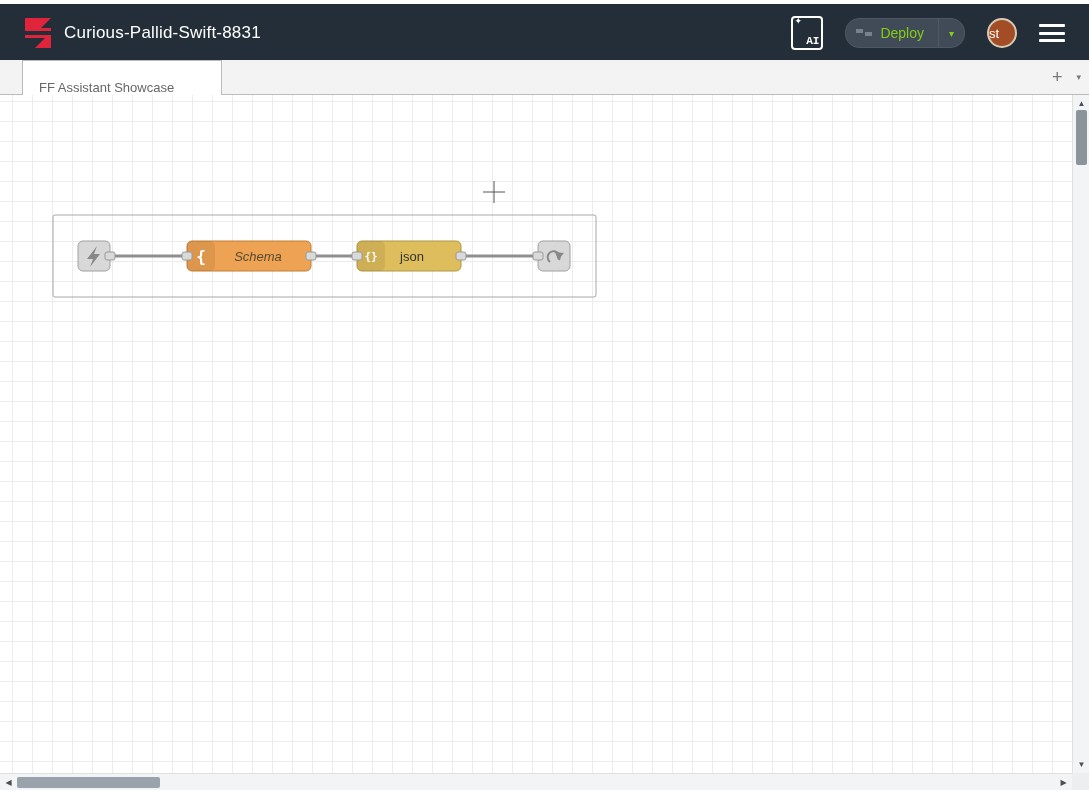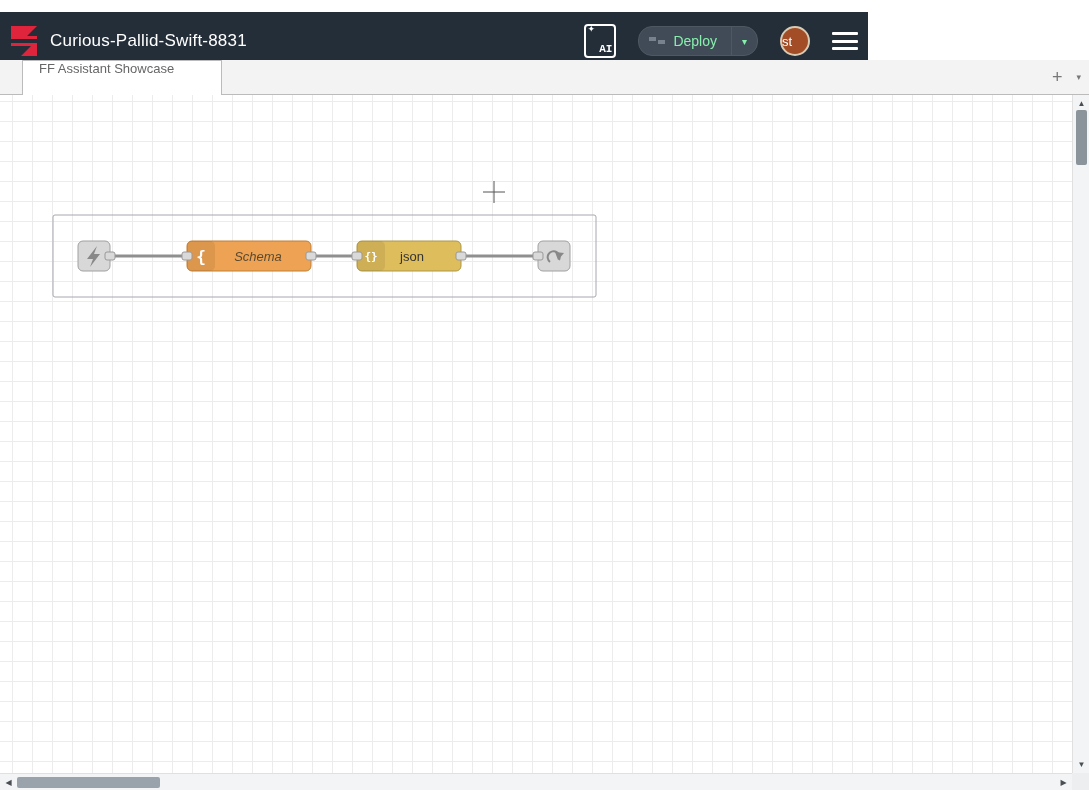--- a/index.html
+++ b/index.html
@@ -3,37 +3,37 @@
 <meta charset="utf-8">
 <style>
   :root{
     --header_bg:#242e39;
     --accent_red:#d3223c;
   }
   *{box-sizing:border-box;margin:0;padding:0;}
   html,body{width:1089px;height:790px;overflow:hidden;font-family:"Liberation Sans",sans-serif;background:#fff;}
   
   .header{
-    position:absolute;left:0;top:12px;width:868px;height:60px;
+    position:absolute;left:0;top:4px;width:1089px;height:60px;
     background:var(--header_bg,#242e39);
     border-bottom:2px solid var(--accent_red,#d3223c);
-    display:flex;align-items:center;padding:0 10px;
+    display:flex;align-items:center;padding:0 24px;
   }
   .logo{width:28px;height:32px;margin-right:12px;flex:0 0 auto;}
   .app-title{color:#fff;font-size:17px;font-weight:400;letter-spacing:.2px;}
   .header-right{margin-left:auto;display:flex;align-items:center;gap:22px;}
   .ai-btn{
     position:relative;width:32px;height:34px;border:2px solid #fff;border-radius:4px;
     color:#fff;cursor:pointer;
   }
   .ai-btn .sparkle{position:absolute;left:1px;top:-1px;font-size:9px;line-height:9px;}
   .ai-btn .ai-label{position:absolute;right:2px;bottom:1px;font-size:11px;font-weight:bold;font-family:Liberation Mono, monospace;}
   .deploy-btn{
     display:flex;align-items:center;height:30px;background:#414b57;border:1px solid #4d5863;
-    border-radius:14px;color:#86efac;font-size:14px;overflow:hidden;justify-content:space-between;
+    border-radius:14px;color:#84cc16;font-size:14px;overflow:hidden;justify-content:space-between;
   }
   .deploy-main{display:flex;align-items:center;gap:8px;padding:0 14px 0 10px;height:100%;}
   .deploy-caret{display:flex;align-items:center;justify-content:center;width:26px;height:100%;
     border-left:1px solid #4d5863;font-size:10px;}
   .deploy-icon{width:16px;height:12px;position:relative;opacity:.75;}
   .deploy-icon span{position:absolute;background:#8b95a1;}
   .deploy-icon .b1{left:0;top:2px;width:7px;height:4px;}
   .deploy-icon .b2{left:9px;top:5px;width:7px;height:4px;}
   .avatar{
     width:30px;height:30px;border-radius:50%;background:#a34d26;border:2px solid #d8cbb4;
@@ -41,21 +41,21 @@
   }
   .hamburger{width:26px;height:20px;display:flex;flex-direction:column;justify-content:space-between;cursor:pointer;padding:1px 0;}
   .hamburger span{display:block;width:26px;height:3px;background:#fff;border-radius:1px;}
   
   .tabbar{
     position:absolute;left:0;top:60px;width:1089px;height:35px;background:#f3f3f3;
     border-bottom:1px solid #bbb;
   }
   .tab{
     position:absolute;left:22px;top:0;height:35px;min-width:200px;background:#fff;
-    border:1px solid #bbb;border-bottom:none;display:flex;align-items:flex-start;
+    border:1px solid #bbb;border-bottom:none;display:flex;align-items:flex-end;
     padding:0 16px;font-size:13px;color:#666;cursor:pointer;z-index:2;
   }
   .tab-actions{position:absolute;right:8px;top:0;height:34px;display:flex;align-items:center;gap:14px;}
   .tab-add{font-size:18px;color:#777;cursor:pointer;line-height:18px;}
   .tab-caret{font-size:9px;color:#777;cursor:pointer;}
   
   .canvas{
     position:absolute;left:0;top:95px;width:1072px;height:678px;background:#fff;
     background-image:
       linear-gradient(to right,#ececec 1px,transparent 1px),

